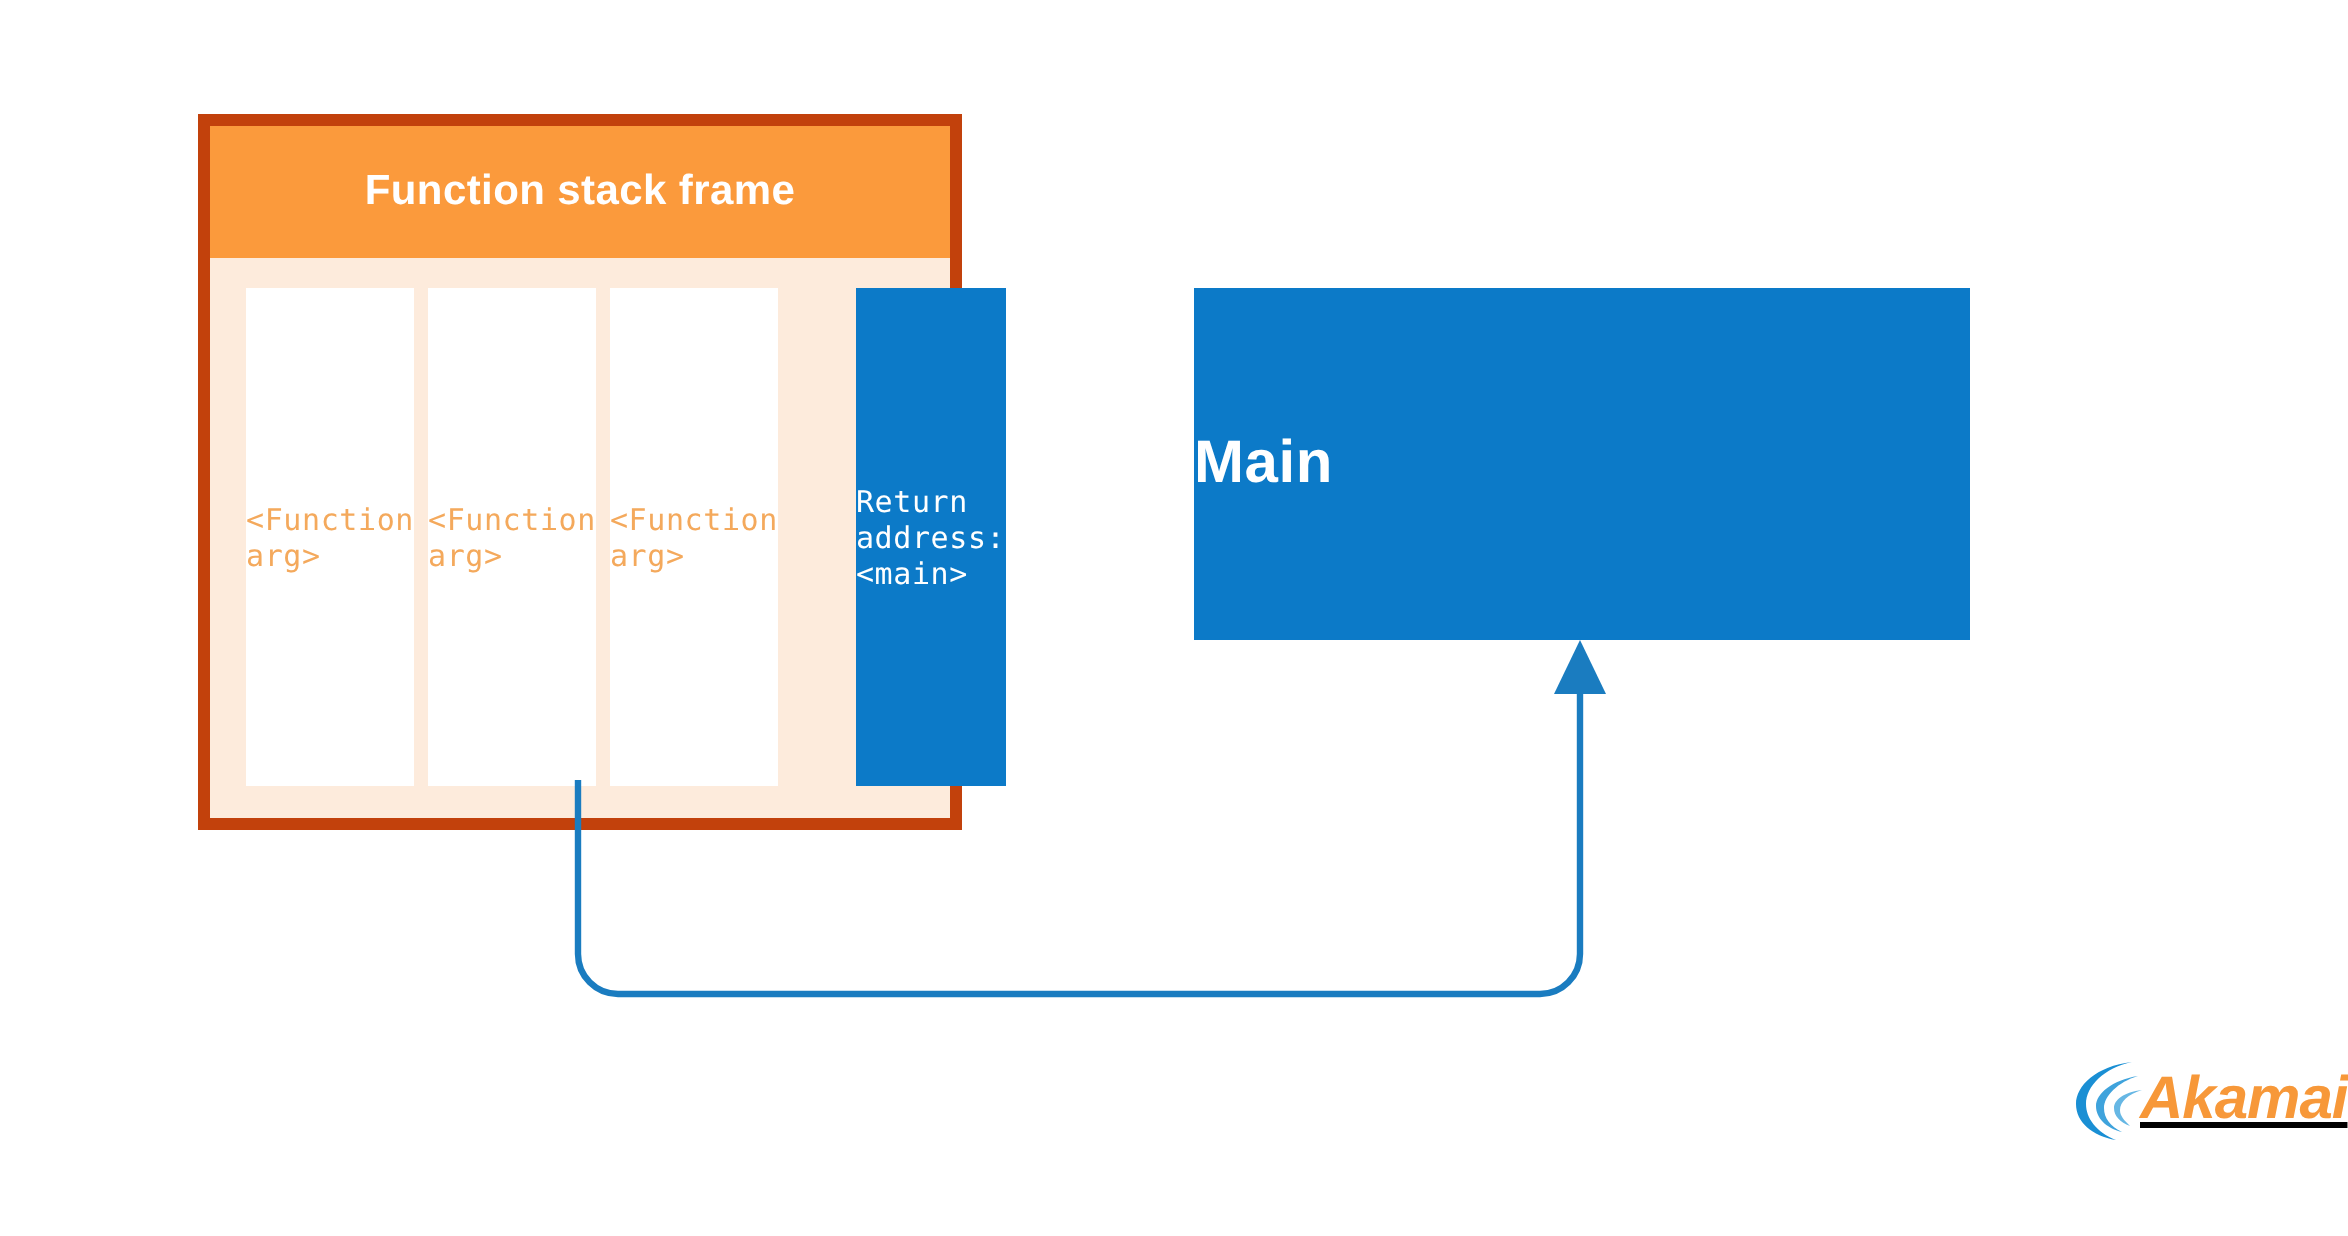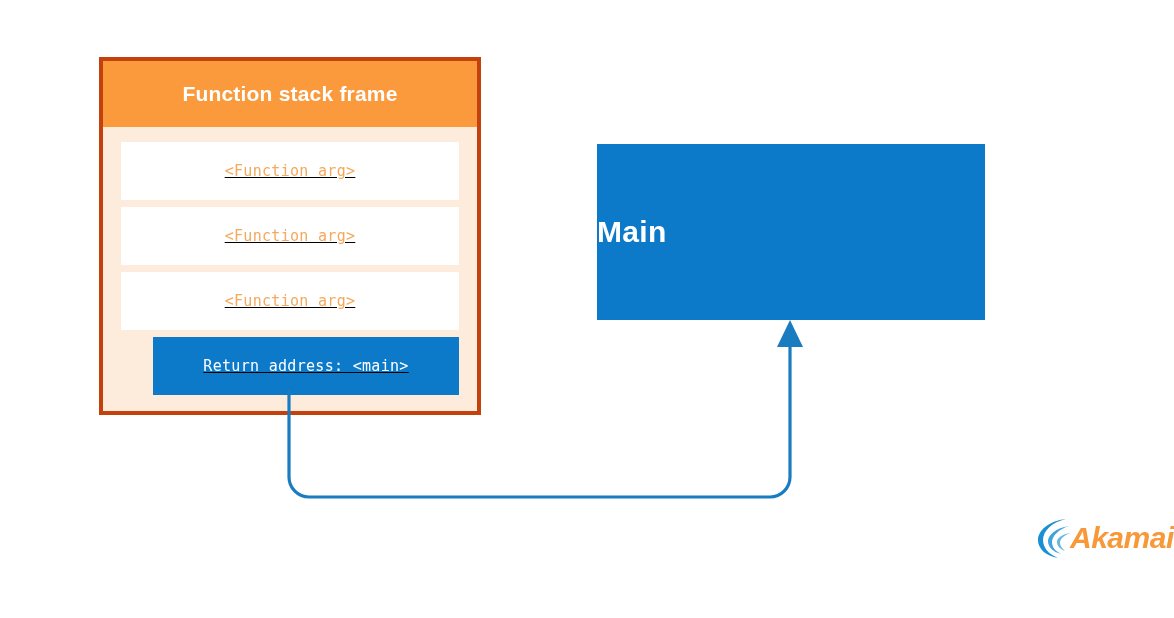--- a/index.html
+++ b/index.html
@@ -23,21 +23,21 @@
   }
 
   
   .stack-frame {
     position: absolute;
     left: 99px;
     top: 57px;
     width: 382px;
     height: 358px;
     box-sizing: border-box;
-    border: 4px solid #c2410c;
+    border: 6px solid #c2410c;
     background: #FDEBDC;
   }
 
   .stack-frame-header {
     position: absolute;
     left: 0;
     top: 0;
     width: 100%;
     height: 66px;
     background: #FB9A3C;
@@ -55,23 +55,22 @@
 
   .stack-rows {
     position: absolute;
     left: 0;
     top: 66px;
     right: 0;
     bottom: 0;
     padding: 15px 18px 16px 18px;
     box-sizing: border-box;
     display: flex;
-    flex-direction: column;
+    flex-direction: row;
     gap: 7px;
-    text-decoration: underline;
   }
 
   .stack-row {
     flex: 1 1 0;
     display: flex;
     align-items: center;
     justify-content: center;
     font-family: "DejaVu Sans Mono", "Liberation Mono", monospace;
     font-size: 15px;
     letter-spacing: 0.3px;
@@ -115,25 +114,26 @@
     top: 0;
     width: 1174px;
     height: 618px;
     pointer-events: none;
   }
 
   
   .akamai-logo {
     position: absolute;
     left: 1036px;
-    top: 512px;
+    top: 524px;
     width: 126px;
     height: 52px;
     display: flex;
     align-items: center;
+    text-decoration: underline;
   }
   .akamai-mark {
     width: 40px;
     height: 44px;
     flex: 0 0 auto;
   }
   .akamai-word {
     margin-left: -6px;
     color: #F79839;
     font-size: 30px;

